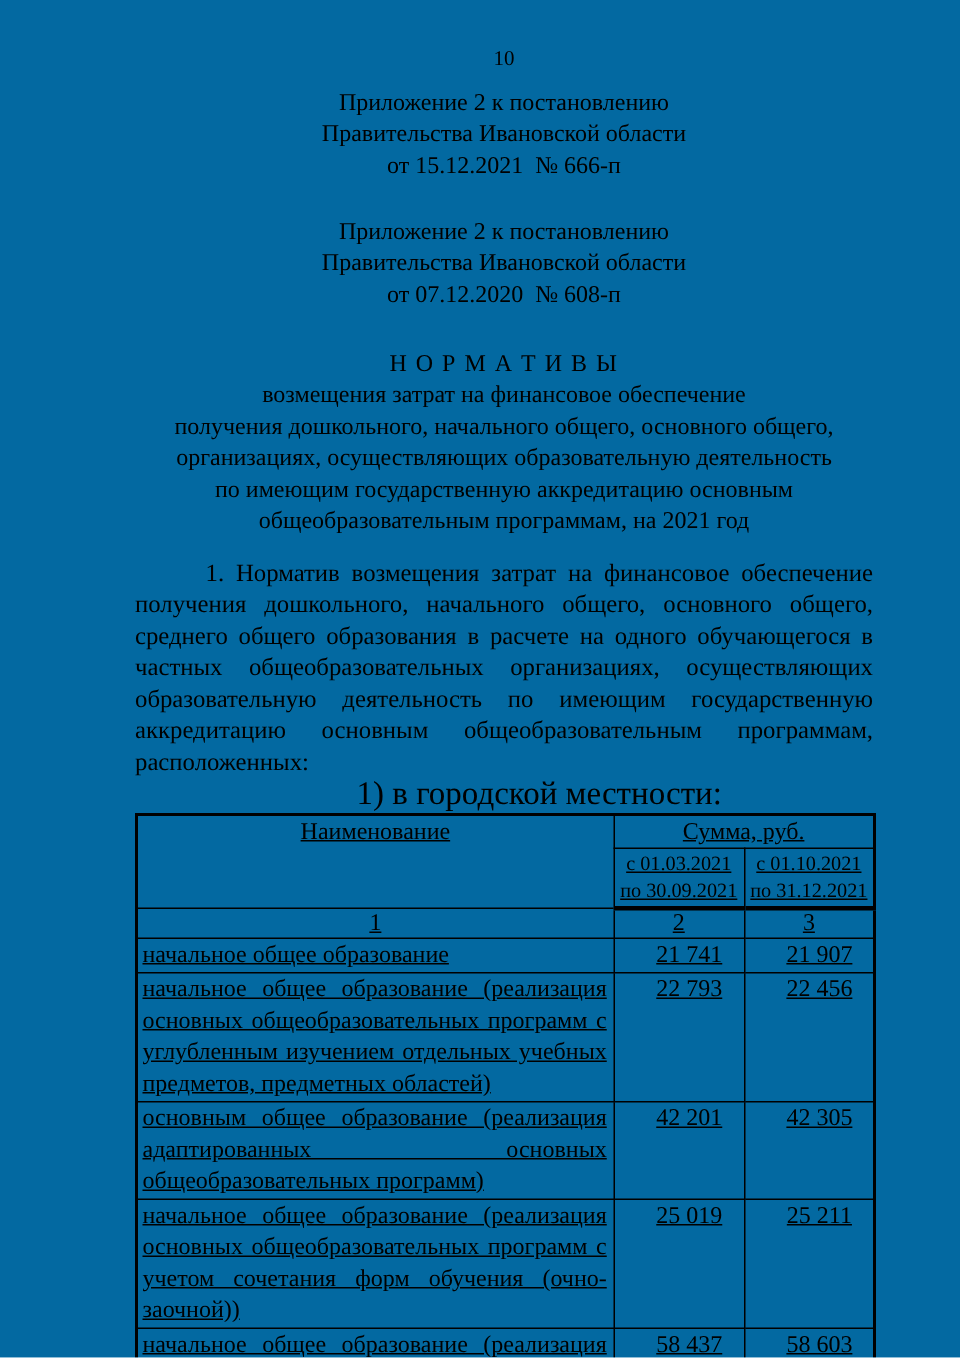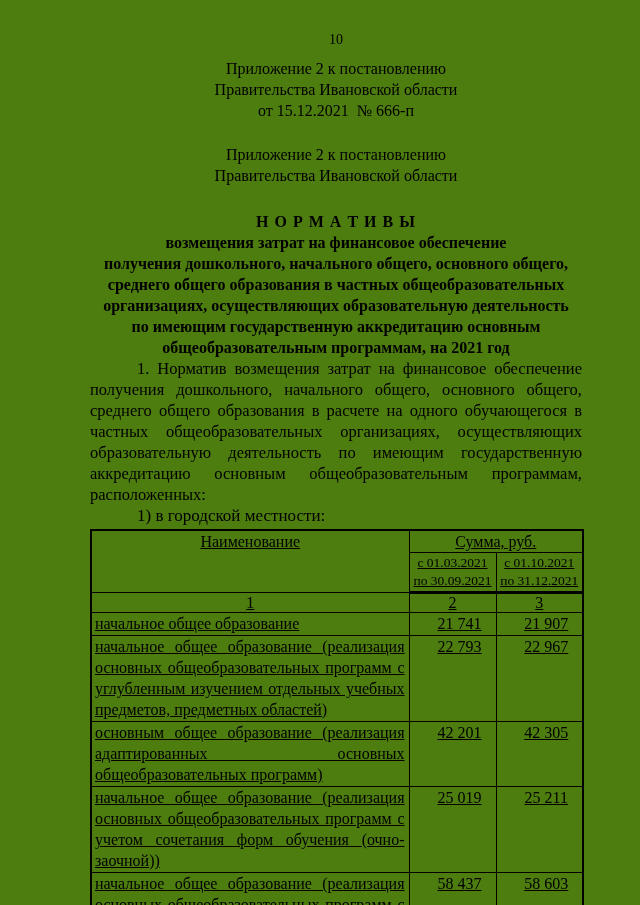--- a/index.html
+++ b/index.html
@@ -4,55 +4,56 @@
 <style>
   * { margin: 0; padding: 0; box-sizing: border-box; }
   html, body {
     background: #ffffff;
     font-family: "Liberation Serif", "DejaVu Serif", serif;
     color: #000;
   }
   .page {
     width: 640px;
     height: 905px;
-    background: #4d7c0f;
+    background: #0369a1;
     padding: 32px 58px 0 90px;
     overflow: hidden;
   }
   .page-number {
     text-align: center;
     font-size: 14px;
     line-height: 16px;
   }
   .annex-block {
     text-align: center;
     font-size: 16px;
     line-height: 21px;
   }
   .annex-block.first { margin-top: 10px; }
   .annex-block.second { margin-top: 23px; }
   .title-block {
     margin-top: 25px;
     text-align: center;
-    font-weight: bold;
+    font-weight: normal;
     font-size: 16px;
     line-height: 21px;
   }
   .title-block .heading { letter-spacing: 1px; }
   .para {
-    margin-top: 0;
+    margin-top: 13px;
     font-size: 16.5px;
     line-height: 21px;
     text-align: justify;
     text-indent: 47px;
   }
   .list-line {
-    font-size: 17px;
+    font-size: 22px;
     line-height: 21px;
     text-indent: 47px;
+    text-align: center;
   }
   table.norms {
     margin-top: 3px;
     width: 492px;
     table-layout: fixed;
     border-collapse: collapse;
     border: 2px solid #000;
     font-size: 16px;
   }
   table.norms td {
@@ -105,27 +106,27 @@
 
   <div class="annex-block first">
     <div>Приложение 2 к постановлению</div>
     <div>Правительства Ивановской области</div>
     <div>от 15.12.2021&nbsp; № 666-п</div>
   </div>
 
   <div class="annex-block second">
     <div>Приложение 2 к постановлению</div>
     <div>Правительства Ивановской области</div>
+    <div>от 07.12.2020&nbsp; № 608-п</div>
   </div>
 
   <div class="title-block">
     <div class="heading">Н О Р М А Т И В Ы</div>
     <div>возмещения затрат на финансовое обеспечение</div>
     <div>получения дошкольного, начального общего, основного общего,</div>
-    <div>среднего общего образования в частных общеобразовательных</div>
     <div>организациях, осуществляющих образовательную деятельность</div>
     <div>по имеющим государственную аккредитацию основным</div>
     <div>общеобразовательным программам, на 2021 год</div>
   </div>
 
   <div class="para">1. Норматив возмещения затрат на финансовое обеспечение получения дошкольного, начального общего, основного общего, среднего общего образования в расчете на одного обучающегося в частных общеобразовательных организациях, осуществляющих образовательную деятельность по имеющим государственную аккредитацию основным общеобразовательным программам, расположенных:</div>
   <div class="list-line">1) в городской местности:</div>
 
   <table class="norms">
     <colgroup>
@@ -154,21 +155,21 @@
         <td>3</td>
       </tr>
       <tr class="datarow">
         <td class="cell-name">начальное общее образование</td>
         <td class="cell-num">21 741</td>
         <td class="cell-num">21 907</td>
       </tr>
       <tr class="datarow">
         <td class="cell-name">начальное общее образование (реализация основных общеобразовательных программ с углубленным изучением отдельных учебных предметов, предметных областей)</td>
         <td class="cell-num">22 793</td>
-        <td class="cell-num">22 967</td>
+        <td class="cell-num">22 456</td>
       </tr>
       <tr class="datarow">
         <td class="cell-name">основным общее образование (реализация адаптированных основных общеобразовательных программ)</td>
         <td class="cell-num">42 201</td>
         <td class="cell-num">42 305</td>
       </tr>
       <tr class="datarow">
         <td class="cell-name">начальное общее образование (реализация основных общеобразовательных программ с учетом сочетания форм обучения (очно-заочной))</td>
         <td class="cell-num">25 019</td>
         <td class="cell-num">25 211</td>

